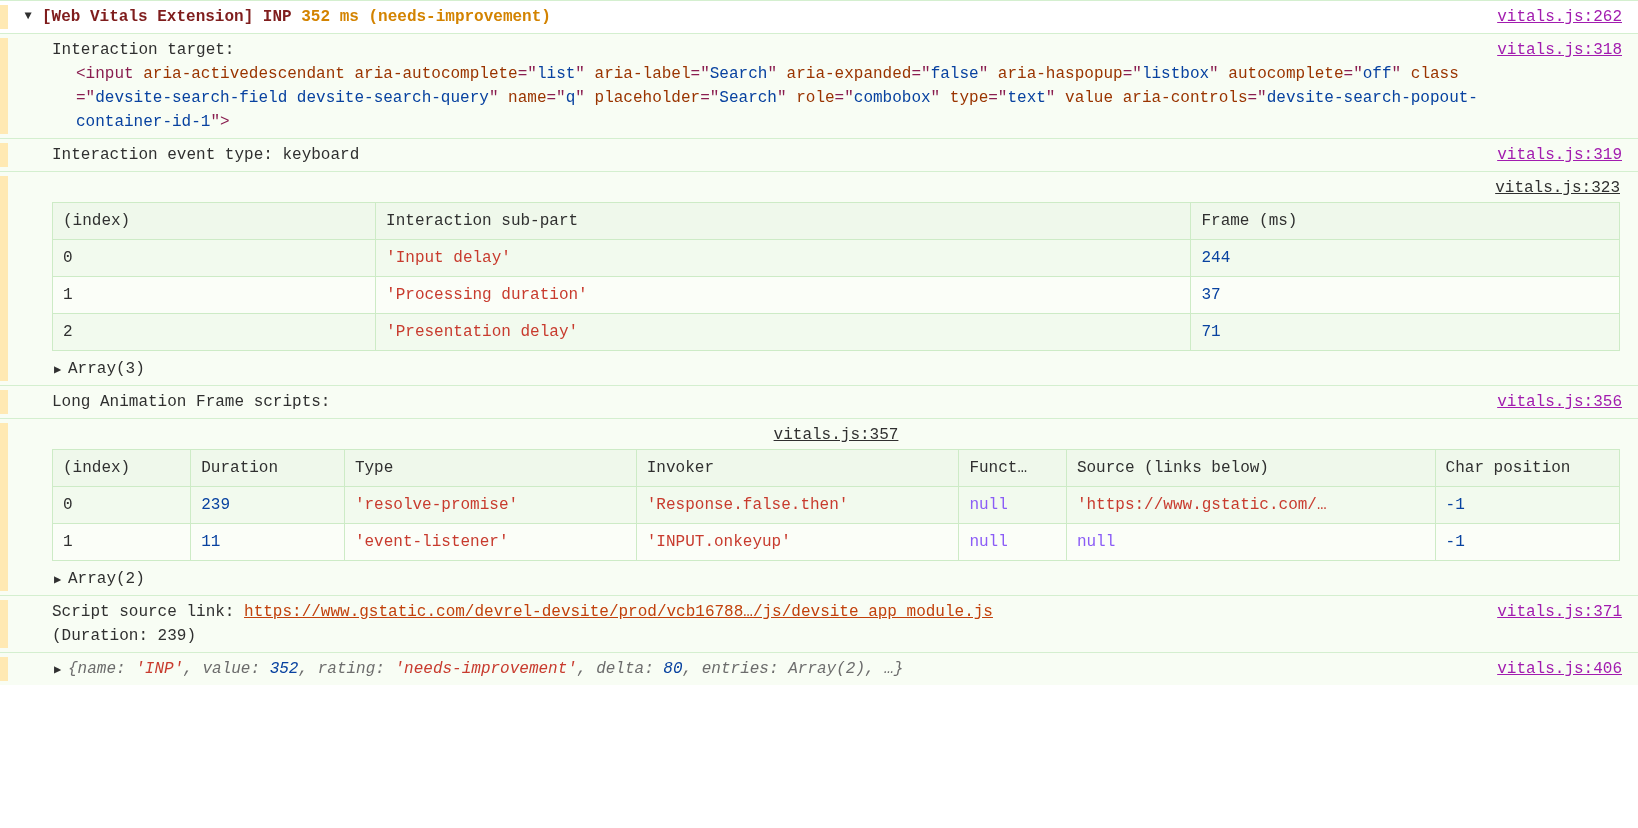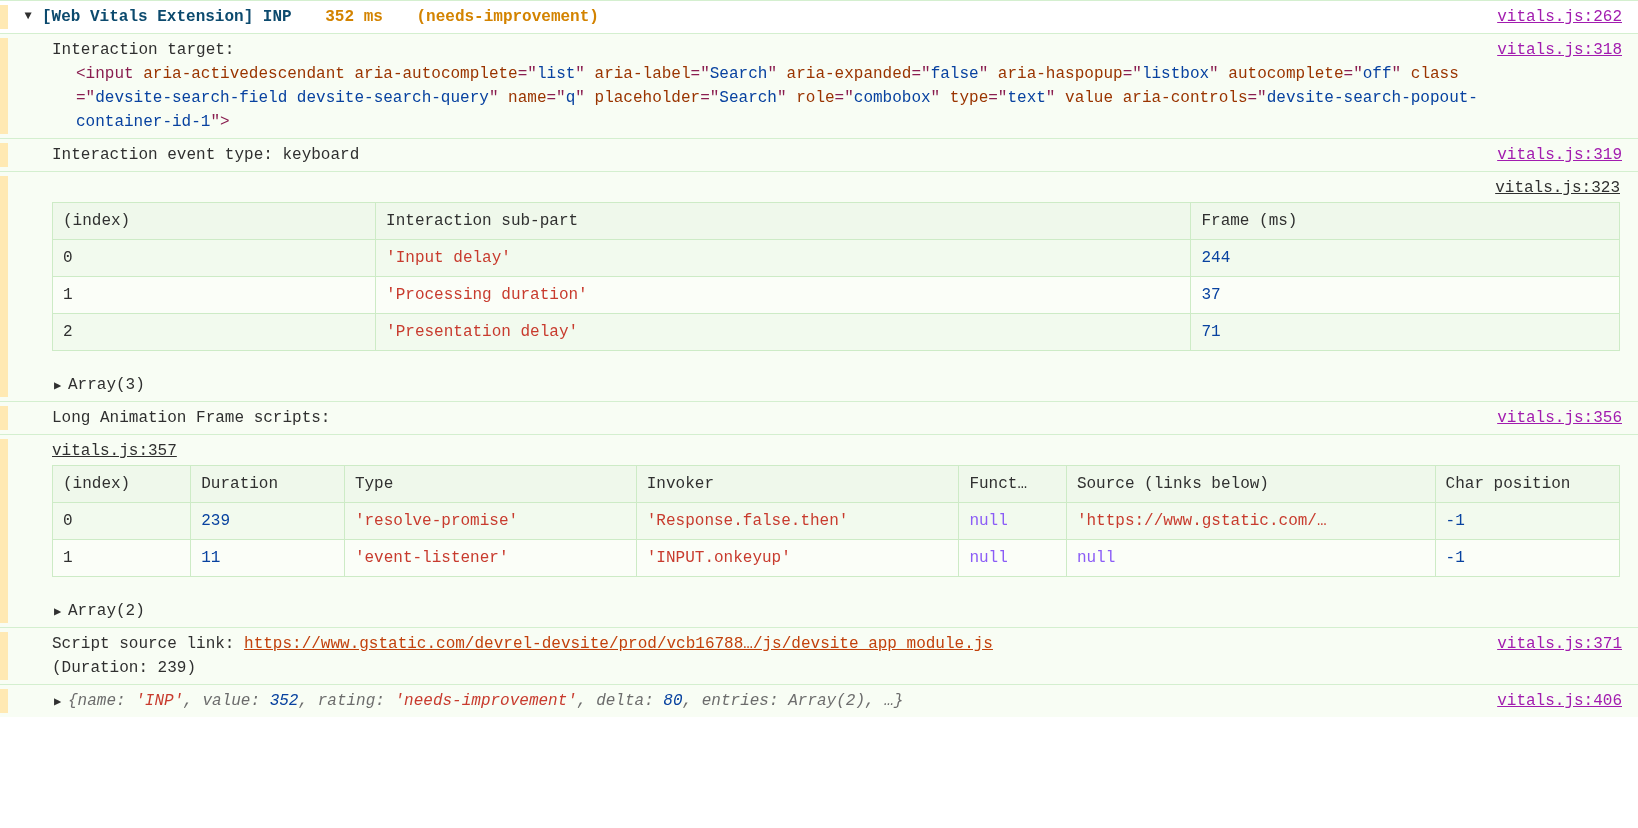--- a/index.html
+++ b/index.html
@@ -47,36 +47,36 @@
     flex-shrink: 0;
     padding: 0 8px;
     text-align: right;
   }
   .source-link a {
     color: #a21caf;
     text-decoration: underline;
   } 
 
   
-  .c-black { color: #0c4a6e; }
-  .c-orange { color: #d38300; font-weight: bold; margin-left: 24px; }
+  .c-black { color: #7f1d1d; }
+  .c-orange { color: #d38300; font-weight: bold; }
   .c-maroon { color: #8a1e50; }
   .c-attr { color: #9a3400; }
   .c-blue { color: #0842a0; }
   .c-red { color: #c83b2e; }
   .c-grey { color: #8b5cf6; }
   .c-italic-grey { color: #6c6c6c; font-style: italic; }
   .fw-bold { font-weight: bold; }
   a.inline-link { color:#c2410c; text-decoration: underline; }
 
   
   table.dev-table {
     border-collapse: collapse;
     width: 100%;
-    margin: 2px 0 20px 0;
+    margin: 2px 0 4px 0;
     background: #fbfef8;
   }
   table.dev-table th, table.dev-table td {
     border: 1px solid #cdebc6;
     padding: 6px 10px;
     text-align: left;
     font-weight: normal;
     white-space: nowrap;
     overflow: hidden;
     text-overflow: ellipsis;
@@ -170,21 +170,21 @@
     <div class="gutter warn"></div>
     <div class="disclosure"></div>
     <div class="log-content" style="padding-left:10px">Long Animation Frame scripts:</div>
     <div class="source-link"><a href="#">vitals.js:356</a></div>
   </div>
 
   <div class="log-row">
     <div class="gutter warn"></div>
     <div class="disclosure"></div>
     <div class="log-content" style="padding-left:10px">
-      <div style="text-align:left"><a href="#" style="color:#303030">vitals.js:357</a></div>
+      <div style="text-align:center"><a href="#" style="color:#303030">vitals.js:357</a></div>
       <div class="tbl-wrap">
         <table class="dev-table" id="table2" style="table-layout:fixed">
             <colgroup>
               <col style="width:9%">
               <col style="width:10%">
               <col style="width:19%">
               <col style="width:21%">
               <col style="width:7%">
               <col style="width:24%">
               <col style="width:12%">

